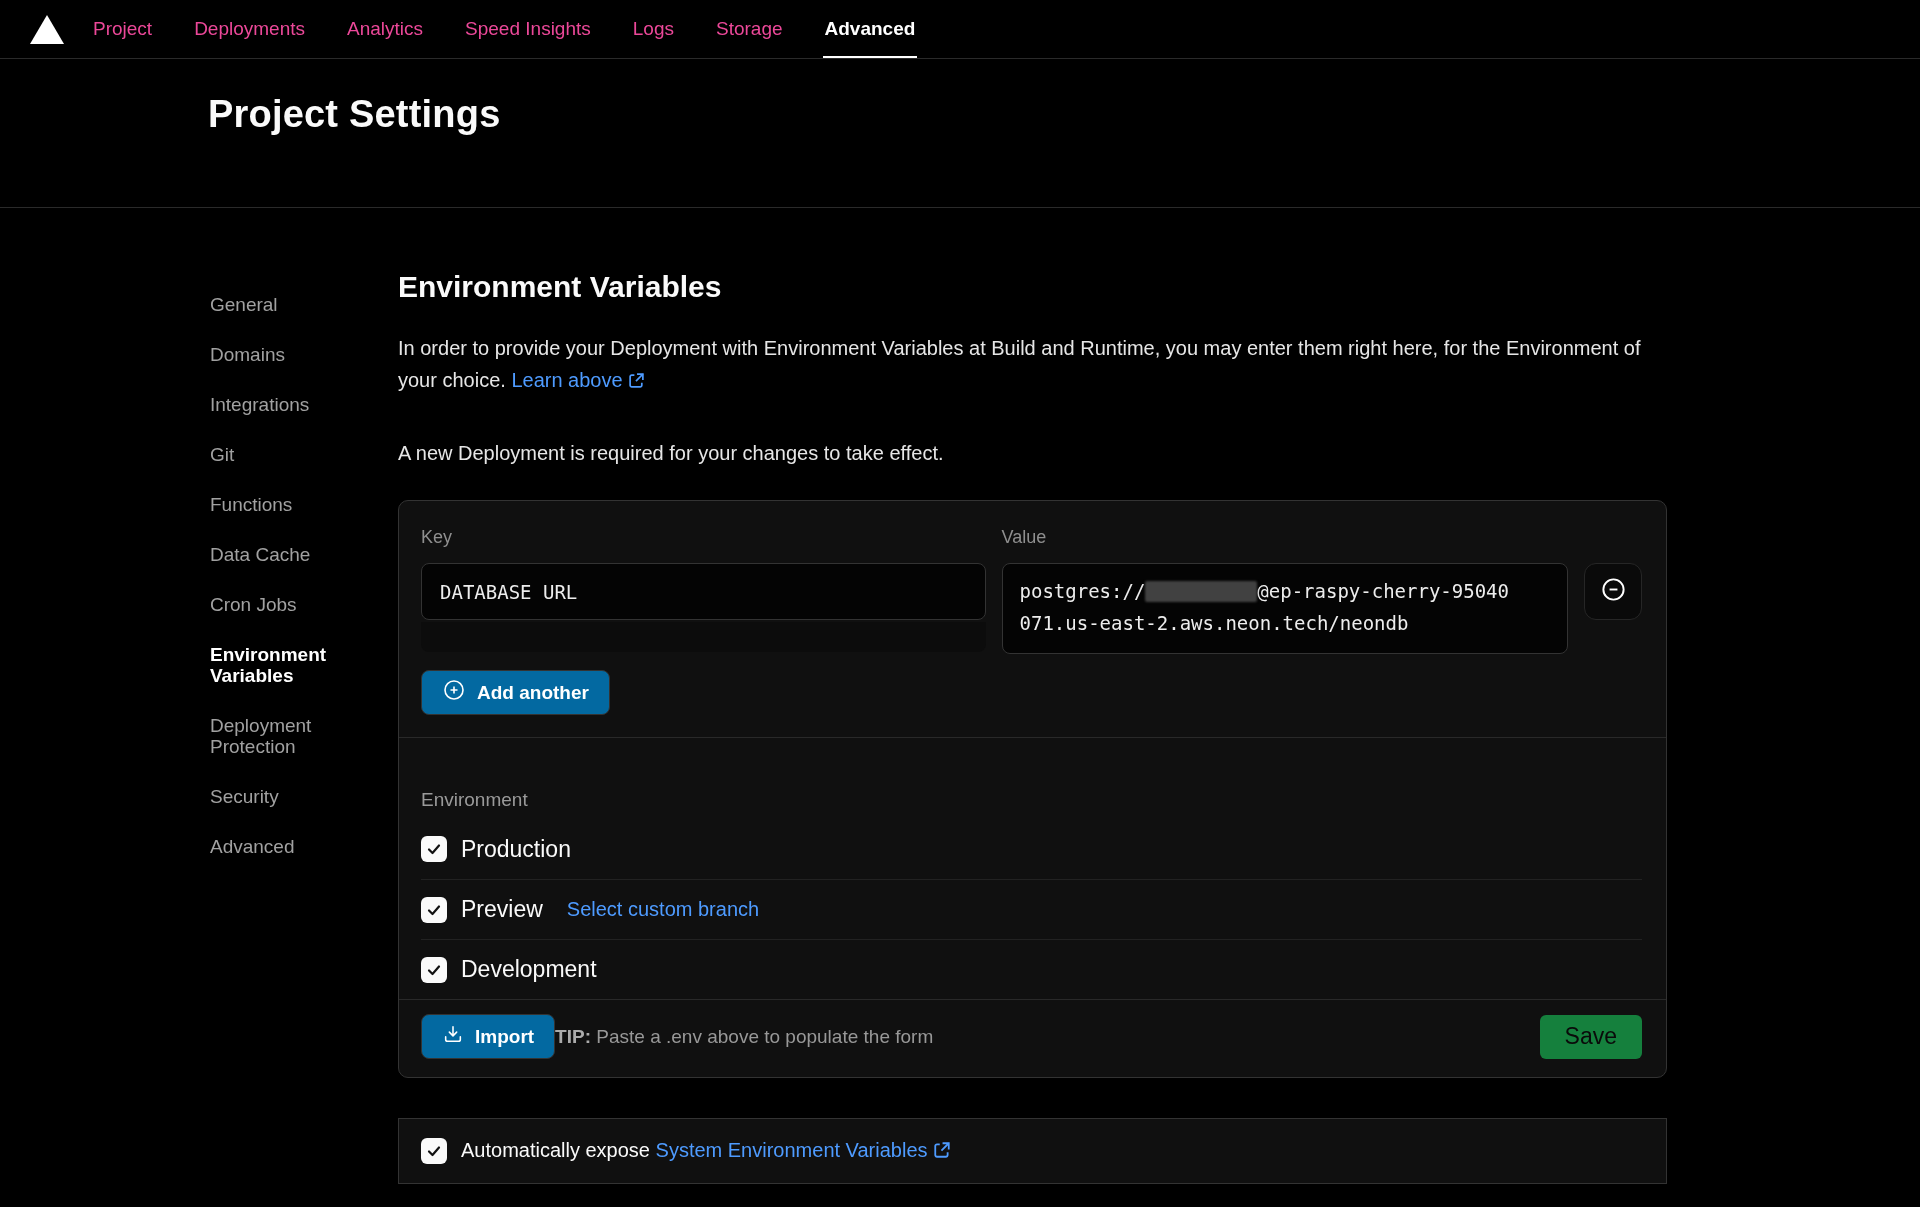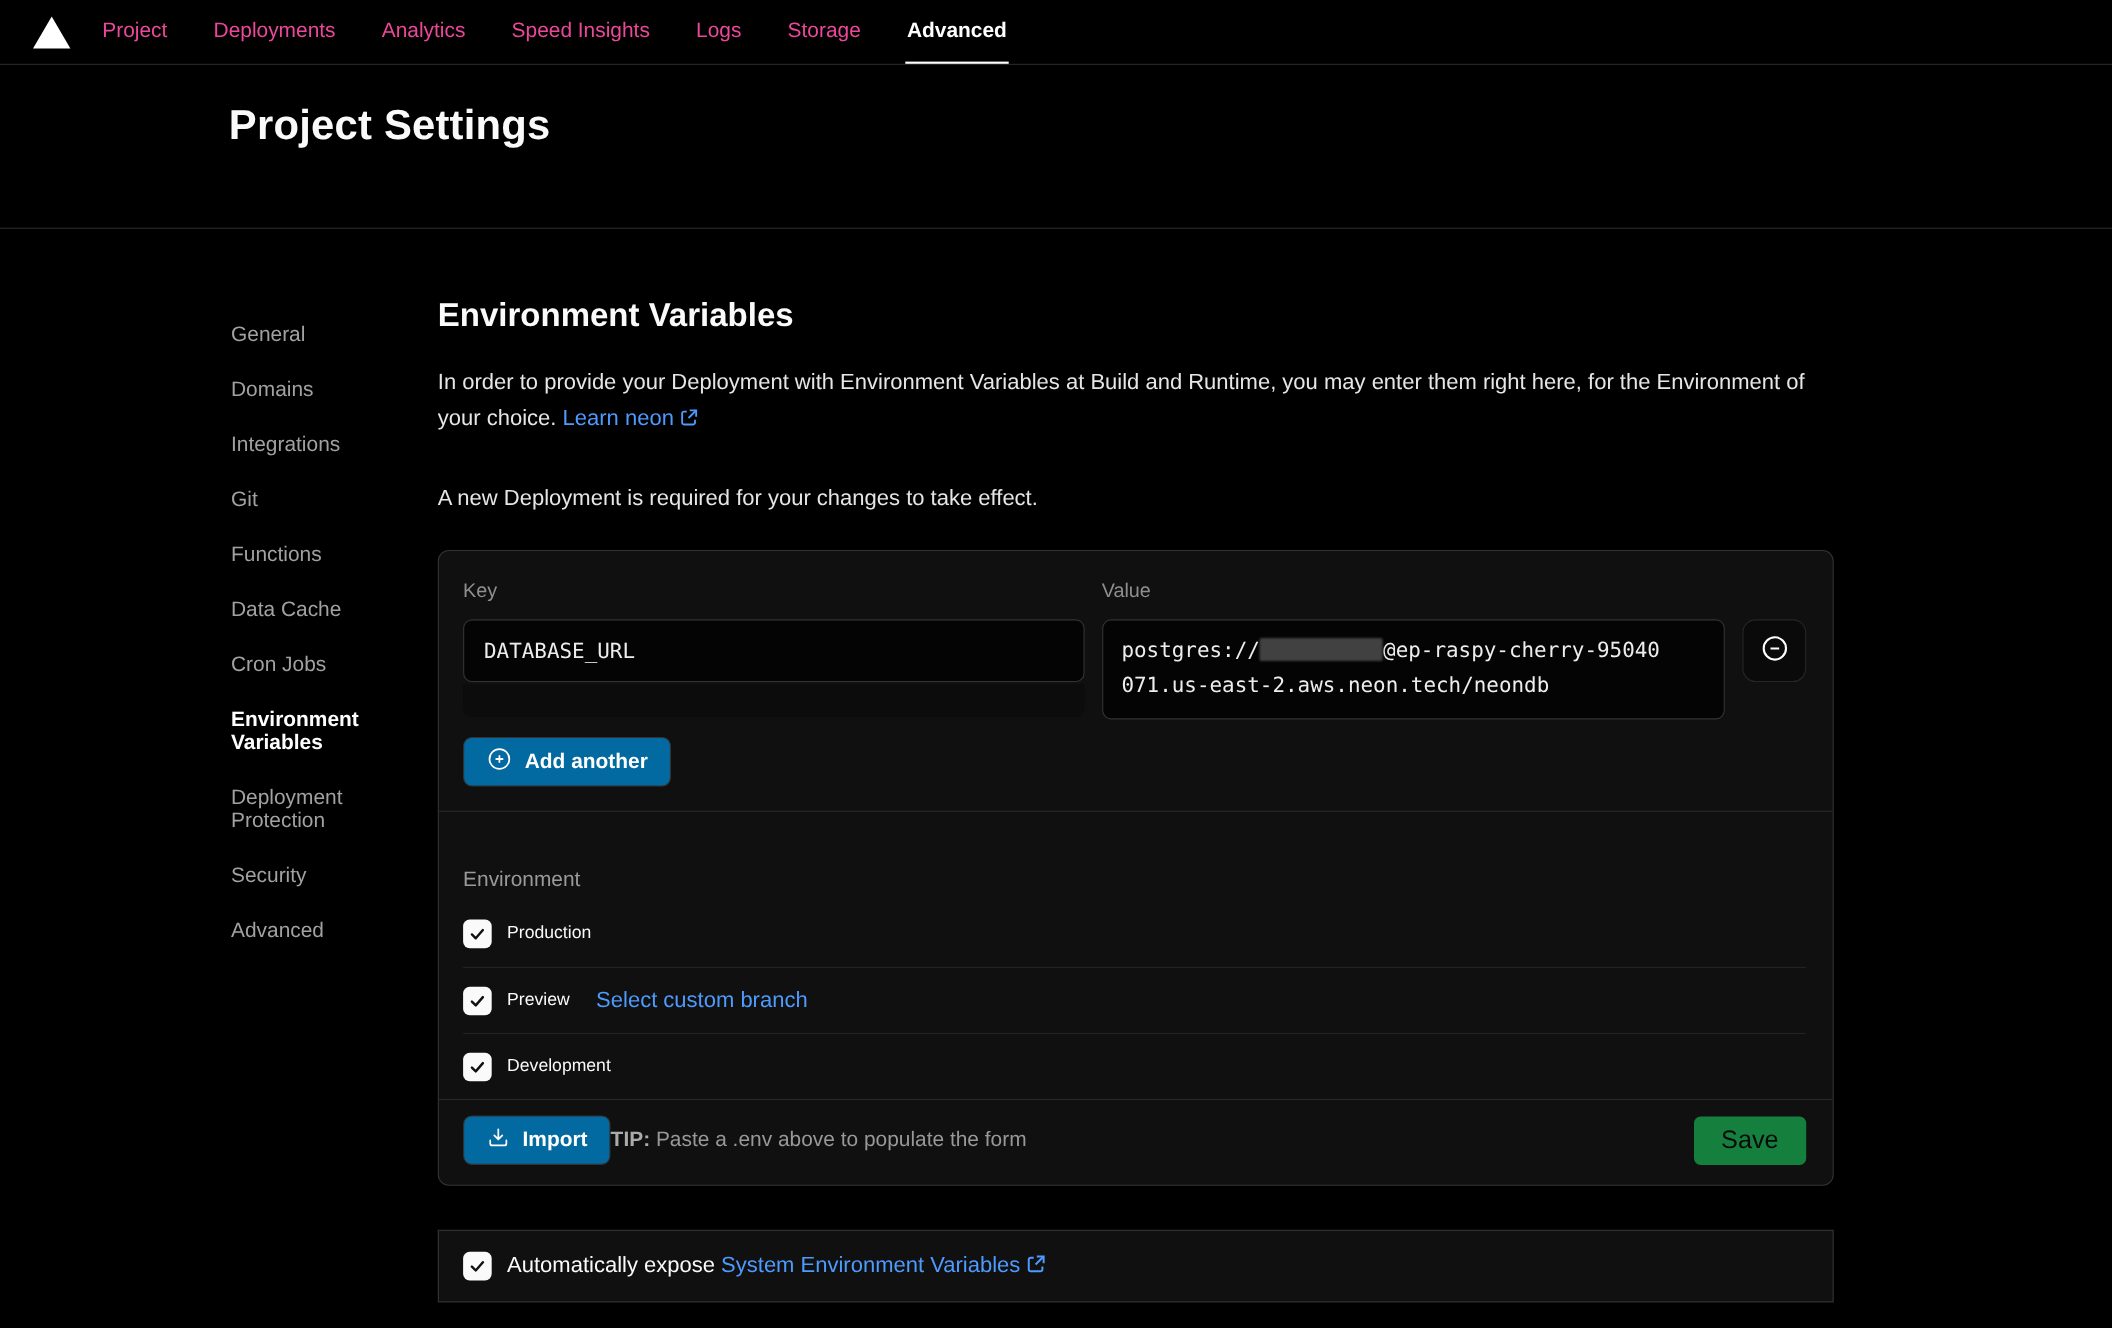--- a/index.html
+++ b/index.html
@@ -61,21 +61,21 @@
     color:#fff; font-size:19px; font-weight:600; cursor:pointer; margin-top:16px; }
   .divider { border-top:1px solid #292929; }
 
   .card-sec2 { padding:26px 24px 0 22px; }
   .env-label { font-size:19px; color:#9a9a9a; margin-bottom:8px;margin-top:25px; }
   .env-row { display:flex; align-items:center; height:60px; }
   .env-row + .env-row { border-top:1px solid #222; }
   .env-rows .env-row:first-of-type { border-top:none; }
   .checkbox { width:26px; height:26px; background:#fafafa; border-radius:6px;
     display:flex; align-items:center; justify-content:center; cursor:pointer; flex-shrink:0; }
-  .env-name { margin-left:14px; font-size:16px; color:#fafafa; }
+  .env-name { margin-left:14px; font-size:23px; color:#fafafa; }
   .env-link { margin-left:24px; font-size:20px; }
 
   .card-footer { display:flex; align-items:center; padding:14px 24px 18px 22px; }
   .card-footer .btn-dark { margin-top:0; }
   .tip { font-size:19px; color:#989898; }
   .tip b { color:#ababab; font-weight:700; }
   .save-btn { margin-left:auto; height:44px; padding:0 25px; background:#15803d;
     color:#0a0a0a; font-size:23px; font-weight:500; border:none; border-radius:6px; cursor:pointer; }
 
   
@@ -118,21 +118,21 @@
     <div class="side-item active">Environment Variables</div>
     <div class="side-item">Deployment Protection</div>
     <div class="side-item">Security</div>
     <div class="side-item">Advanced</div>
   </div>
 
   <div class="main">
     <div class="h2">Environment Variables</div>
 
     <div class="desc"><span>In order to provide your Deployment with Environment Variables at Build and Runtime, you may enter them right here, for the Environment of your choice.</span>
-      <a class="link"><span>Learn neon</span><span class="ext-icon"><svg width="17" height="17" viewBox="0 0 16 16" fill="none">
+      <a class="link"><span>Learn above</span><span class="ext-icon"><svg width="17" height="17" viewBox="0 0 16 16" fill="none">
               <path d="M6 3H3.5A1.5 1.5 0 0 0 2 4.5v8A1.5 1.5 0 0 0 3.5 14h8a1.5 1.5 0 0 0 1.5-1.5V10" stroke="#4e9bff" stroke-width="1.6"></path>
               <path d="M8.5 2H14v5.5" stroke="#4e9bff" stroke-width="1.6"></path>
               <path d="M14 2 7.5 8.5" stroke="#4e9bff" stroke-width="1.6"></path>
             </svg></span></a>
     </div>
 
     <div class="note">A new Deployment is required for your changes to take effect.</div>
 
     <div class="card">
 

